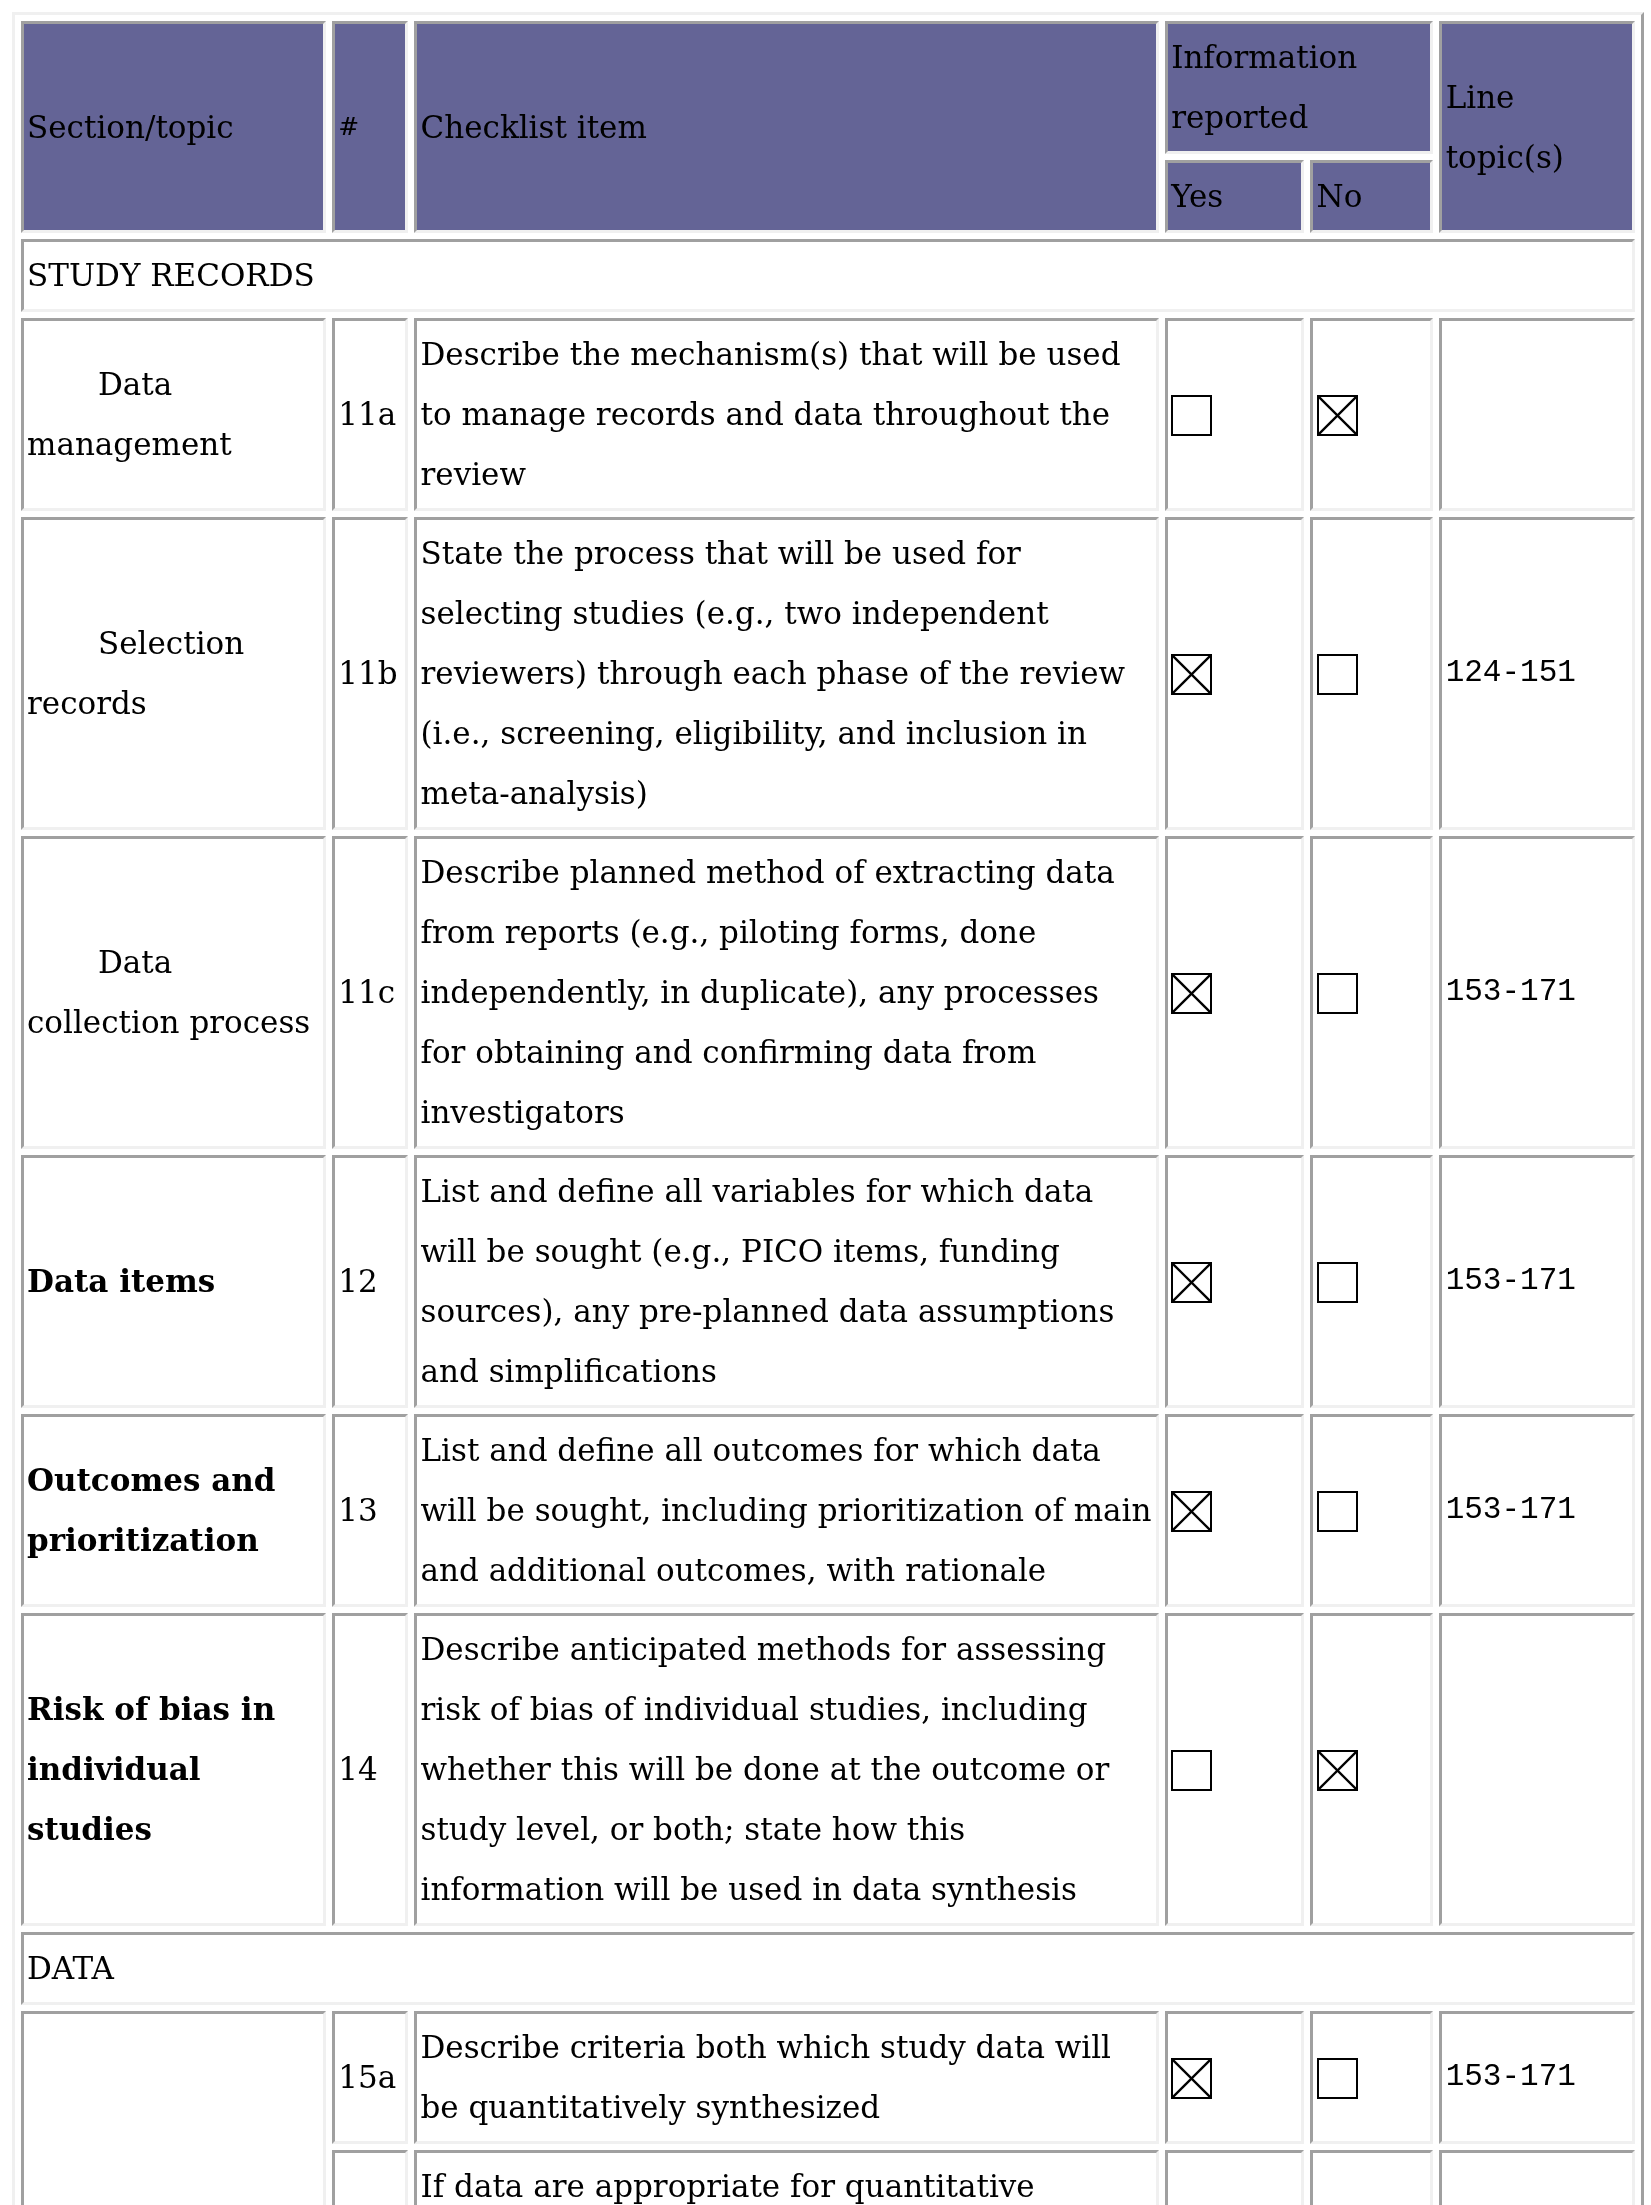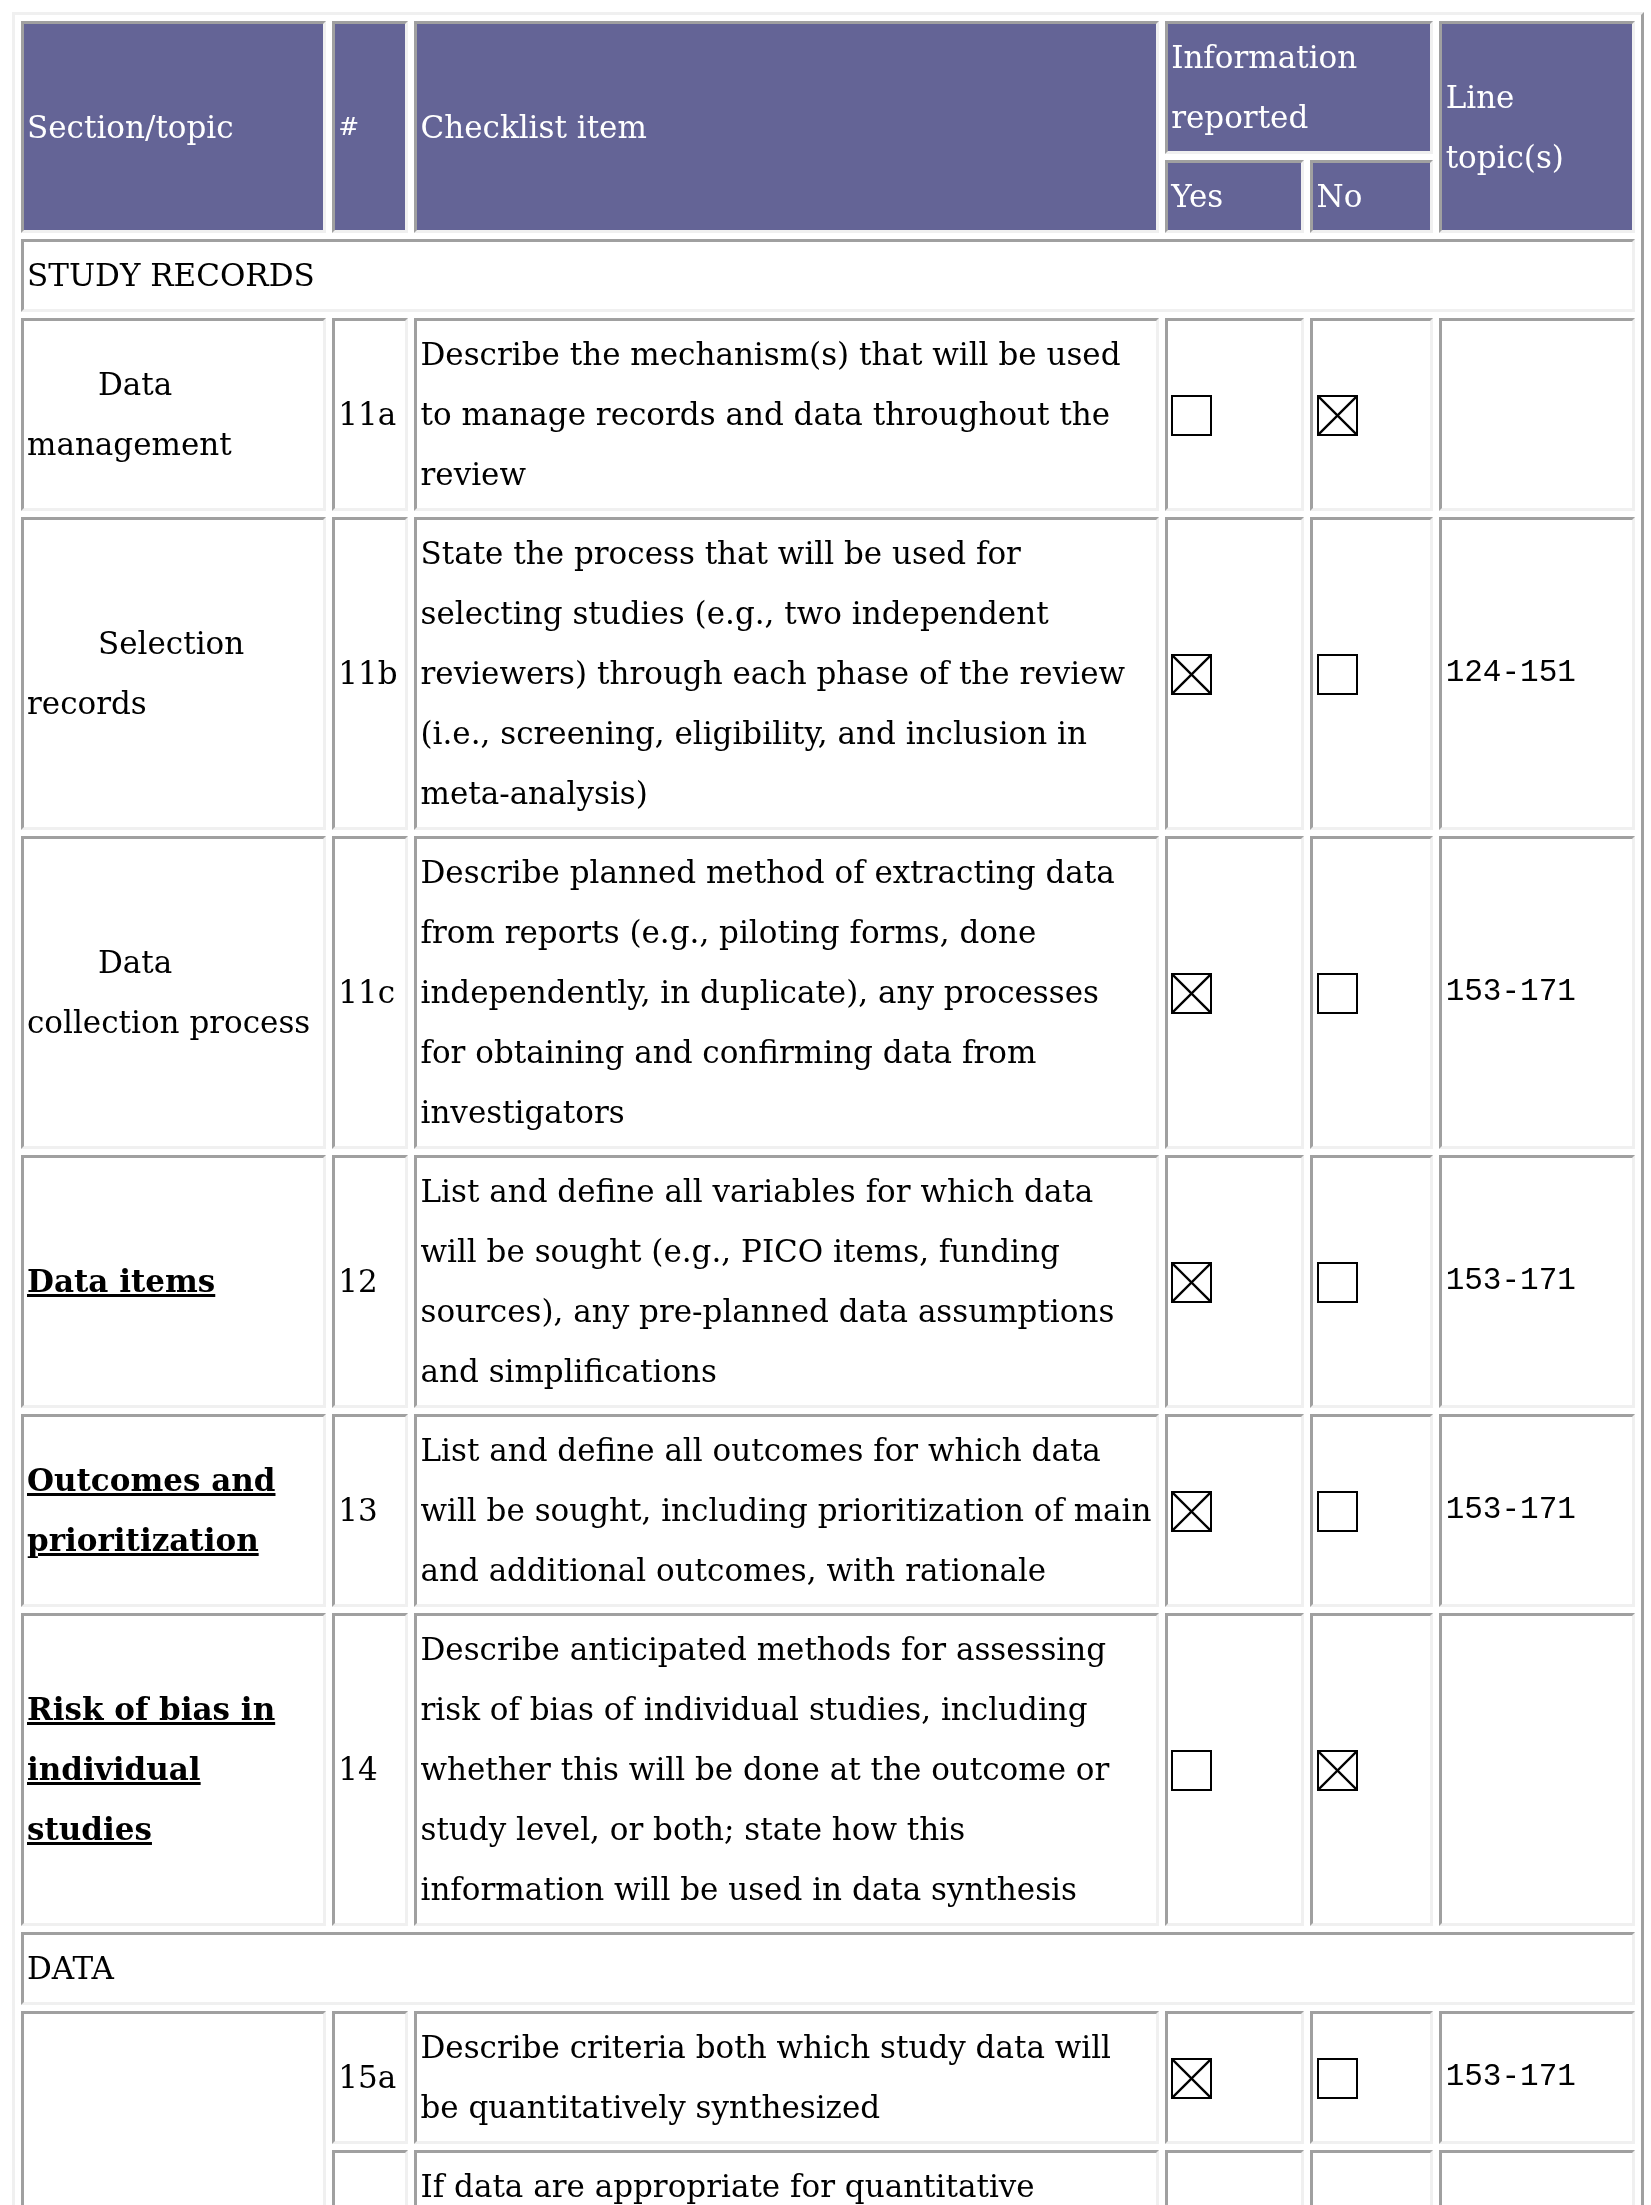--- a/index.html
+++ b/index.html
@@ -23,28 +23,28 @@
     border-bottom: 3.1px solid #f0f0f0;
     padding: 3.5px 3.5px;
     font-size: 31px;
     line-height: 60px;
     vertical-align: middle;
     text-align: left;
     font-weight: normal;
   }
   th.hd {
     background: #646496;
-    color: #ffffff;
+    color: #000000;
     font-weight: bold;
   }
   th.hd.small { font-size: 25px; }
   th.center, td.center { text-align: center; }
   td.top { vertical-align: top; font-family: Liberation Mono, monospace; }
   td.section-row { font-weight: bold; padding-top: 8.8px; padding-bottom: 8.8px; }
-  td.topic.bold { font-weight: bold; text-decoration: underline; }
+  td.topic.bold { font-weight: bold; }
   .indent { display: inline-block; width: 71px; }
   .cb {
     display: inline-block;
     width: 41px; height: 41px;
     box-sizing: border-box;
     border: 2.6px solid #000;
     position: relative;
     vertical-align: top;
     margin-top: 10.6px;
     background: #fff;

